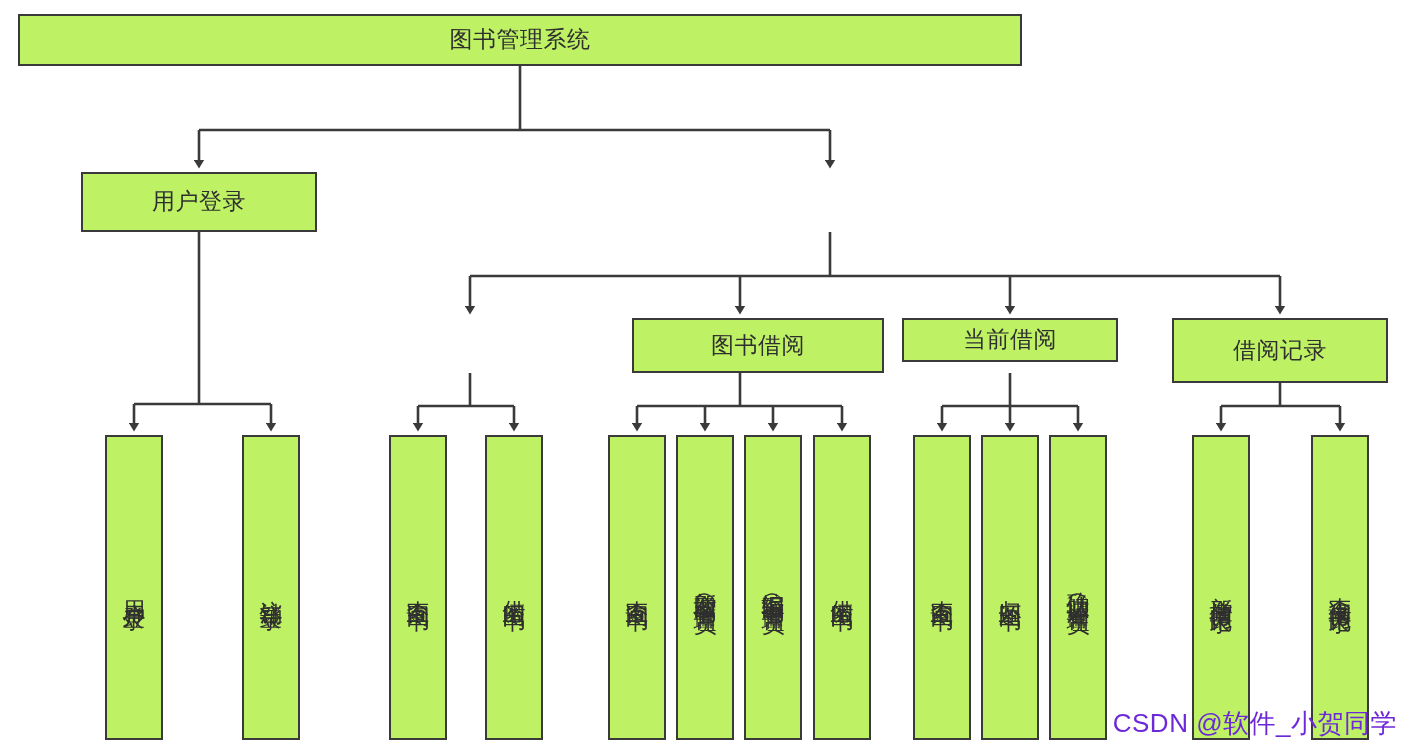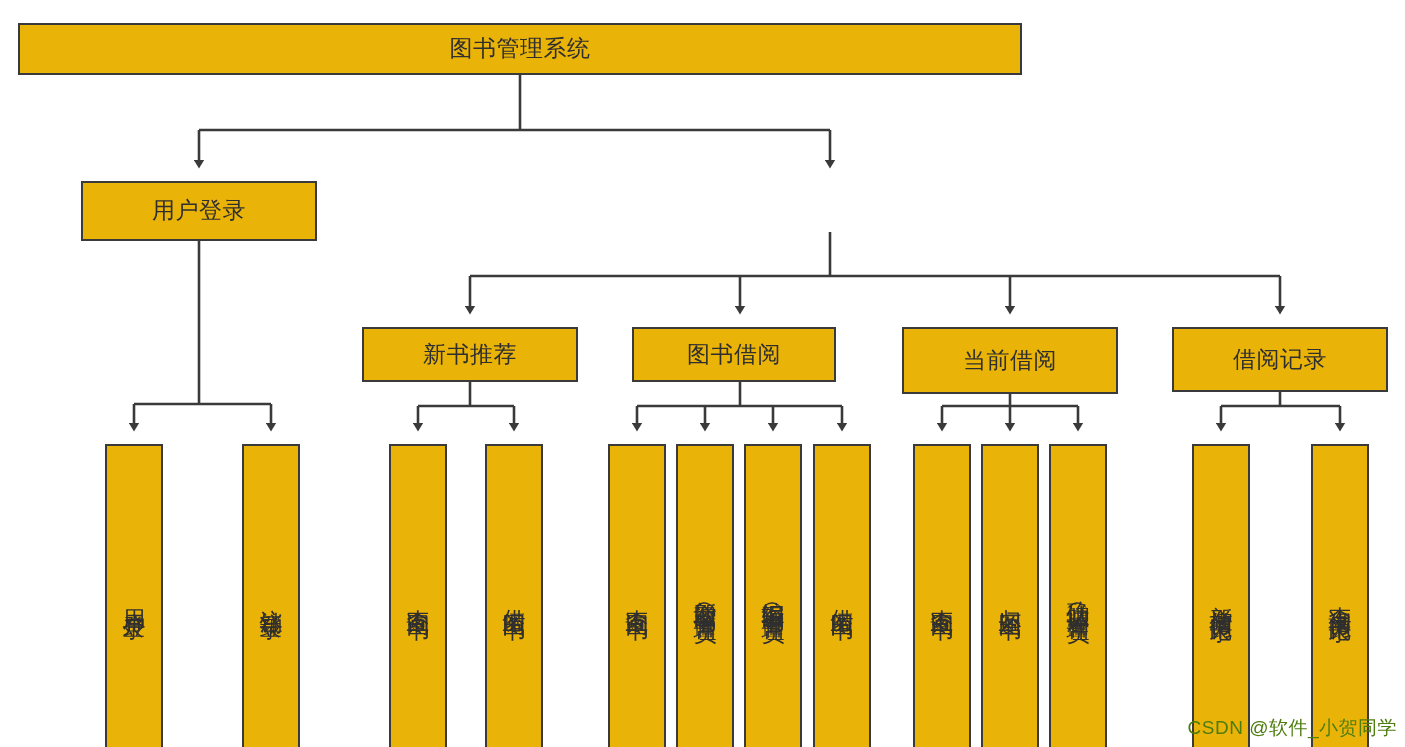--- a/index.html
+++ b/index.html
@@ -22,27 +22,26 @@
     position: absolute;
     left: 0;
     top: 0;
     width: 1405px;
     height: 747px;
     pointer-events: none;
   }
   .node {
     position: absolute;
     box-sizing: border-box;
-    background: #eab308;
+    background: #bef264;
     border: 2.5px solid #3a3a3a;
     display: flex;
     align-items: center;
     justify-content: center;
     z-index: 3;
-    margin-top: 9px;
   }
   .node .lbl {
     color: #2f2f2f;
     font-size: 23px;
     line-height: 1.18;
     letter-spacing: 0.5px;
     white-space: nowrap;
     text-align: center;
   }
   .node.vert {
@@ -54,22 +53,22 @@
     text-orientation: upright;
     white-space: nowrap;
     letter-spacing: 3px;
     font-size: 23px;
     line-height: 1;
   }
   #watermark {
     position: absolute;
     right: 8px;
     bottom: 6px;
-    color: #4d7c0f;
-    font-size: 19px;
+    color: #6d28d9;
+    font-size: 26px;
     letter-spacing: 0.5px;
     z-index: 6;
     white-space: nowrap;
   }
 </style>
 </head>
 <body>
 
 <div id="canvas">
 
@@ -124,27 +123,24 @@
   </svg>
 
   <div class="node" style="left:18px; top:14px; width:1004px; height:52px;">
     <span class="lbl">图书管理系统</span>
   </div>
 
   <div class="node" style="left:81px; top:172px; width:236px; height:60px;">
     <span class="lbl">用户登录</span>
   </div>
 
-  <div class="node" style="left:362px; top:318px; width:216px; height:55px;">
-    <span class="lbl">新书推荐</span>
-  </div>
-  <div class="node" style="left:632px; top:318px; width:204px; height:55px;">
+  <div class="node" style="left:632px; top:318px; width:252px; height:55px;">
     <span class="lbl">图书借阅</span>
   </div>
-  <div class="node" style="left:902px; top:318px; width:216px; height:67px;">
+  <div class="node" style="left:902px; top:318px; width:216px; height:44px;">
     <span class="lbl">当前借阅</span>
   </div>
   <div class="node" style="left:1172px; top:318px; width:216px; height:65px;">
     <span class="lbl">借阅记录</span>
   </div>
 
   <div class="node vert" style="left:105px; top:435px; width:58px; height:305px;">
     <span class="lbl">用户登录</span>
   </div>
   <div class="node vert" style="left:242px; top:435px; width:58px; height:305px;">

